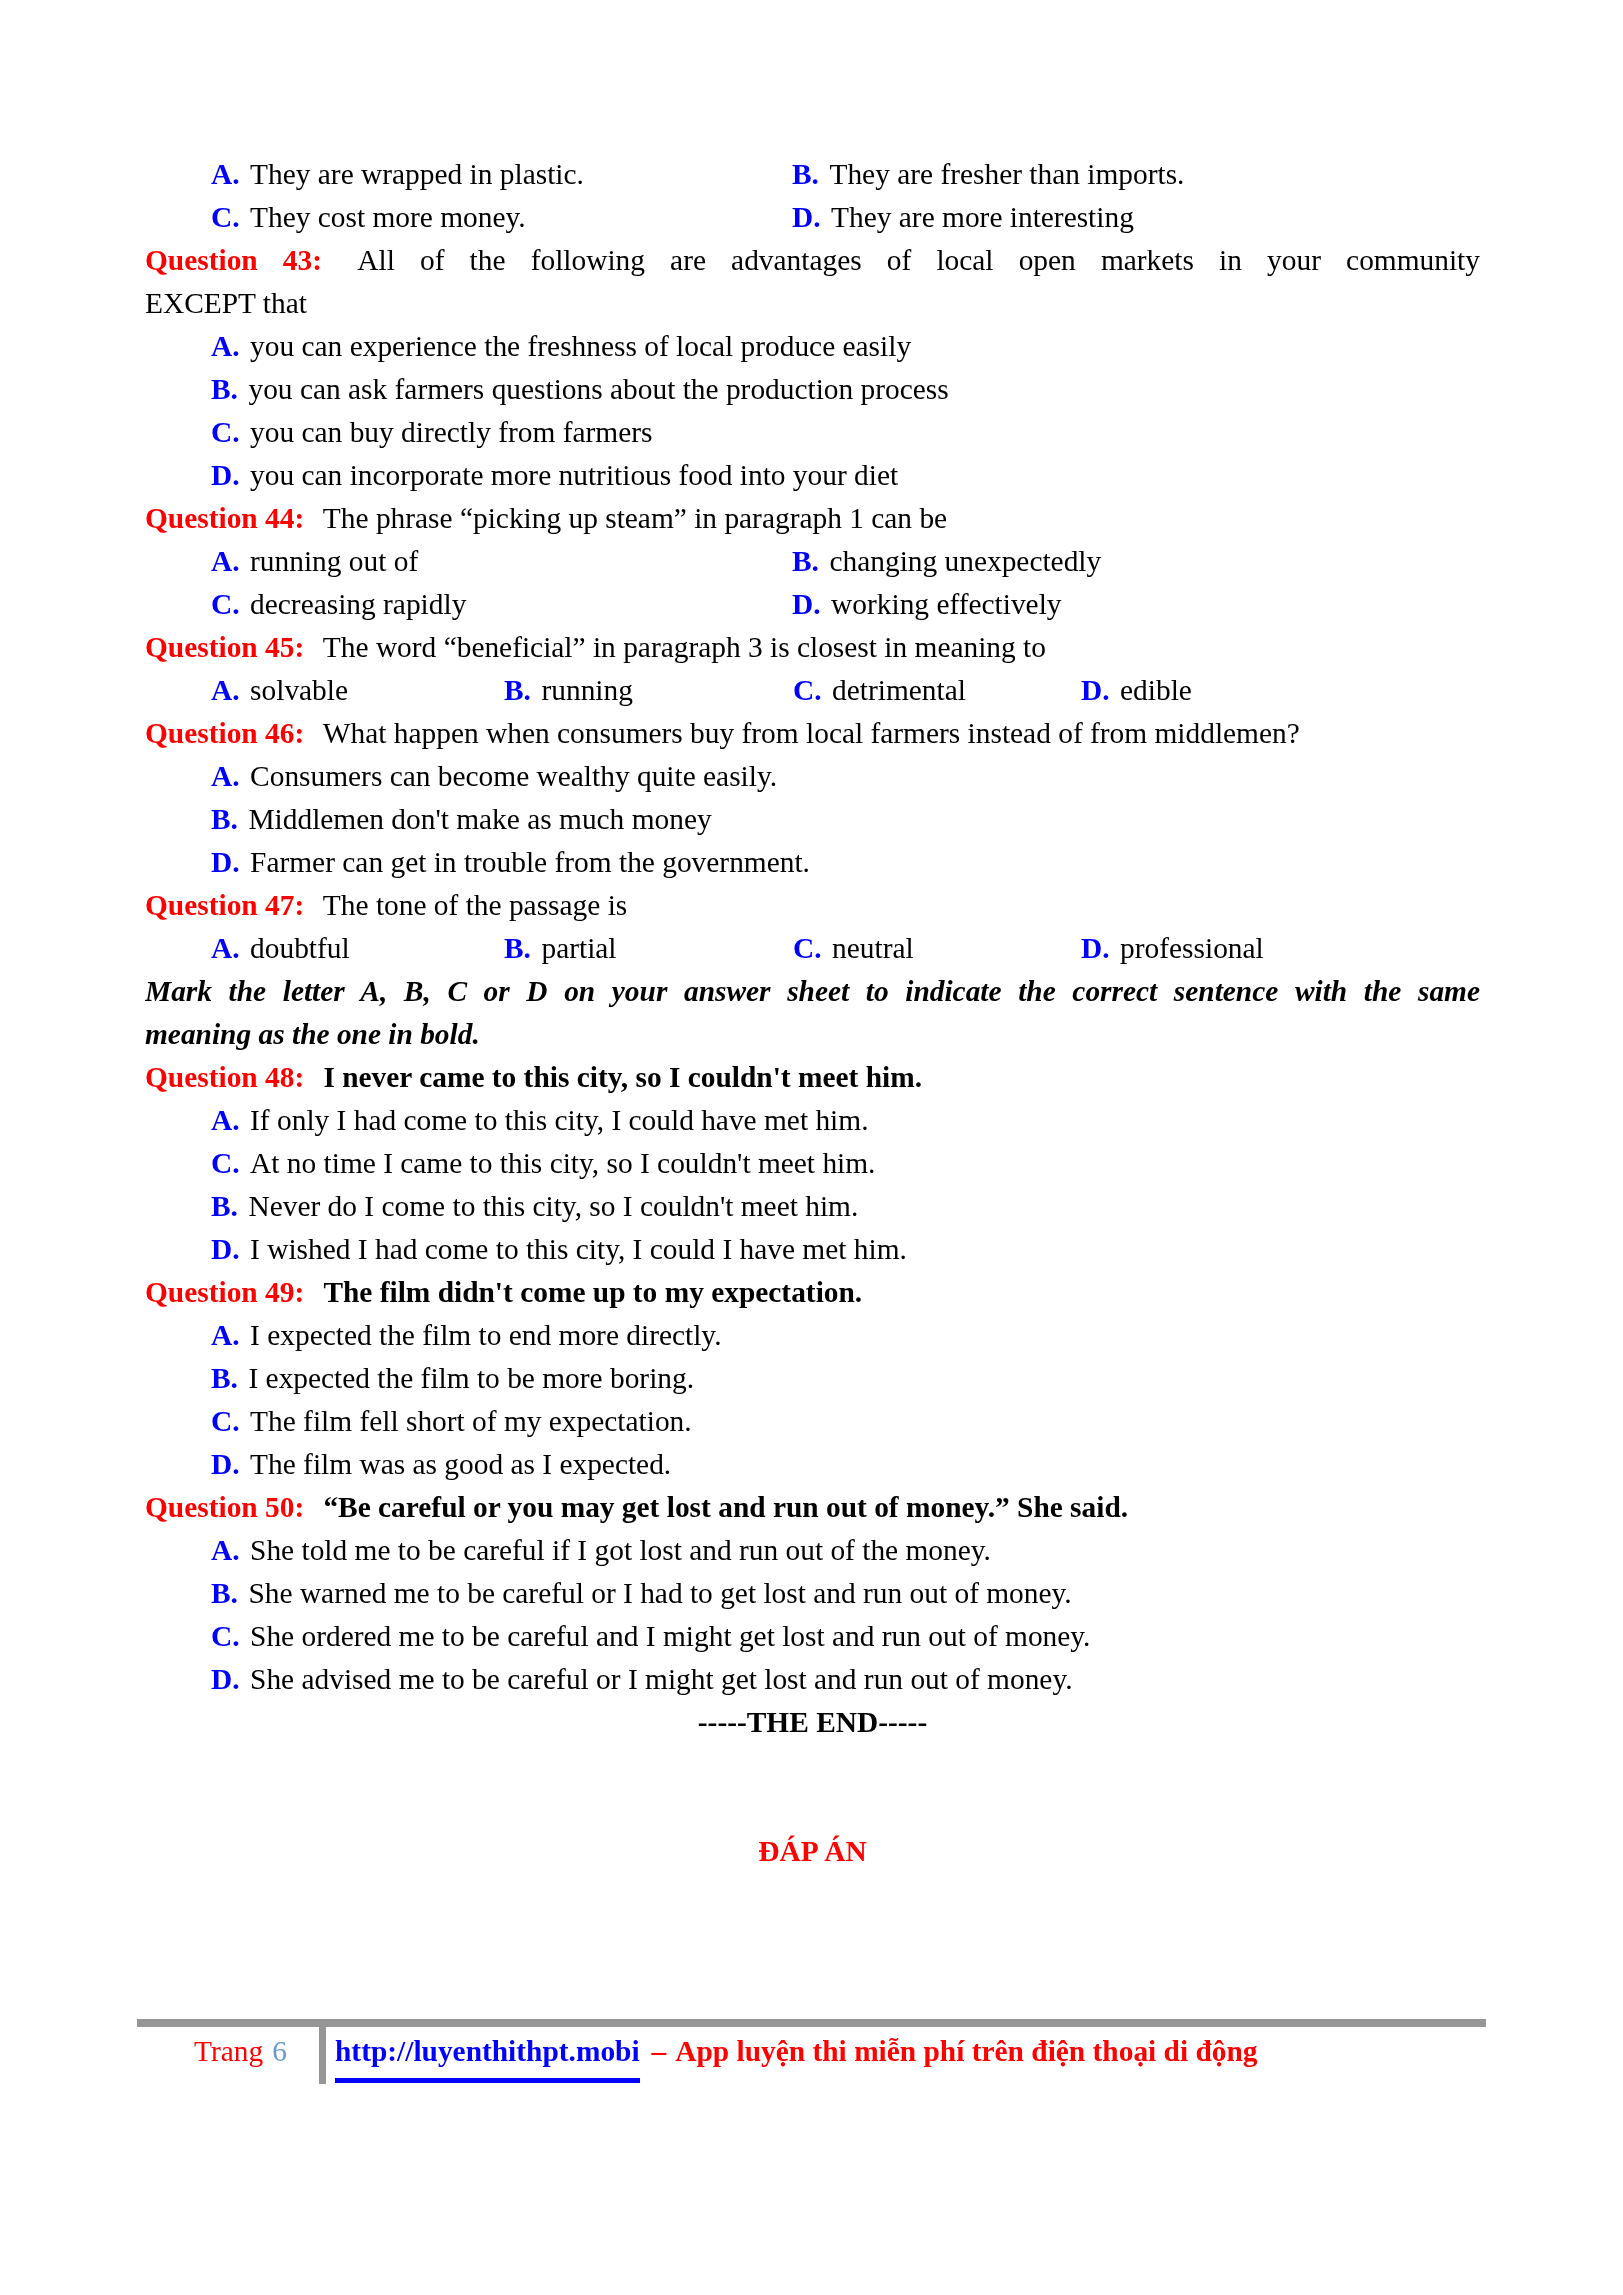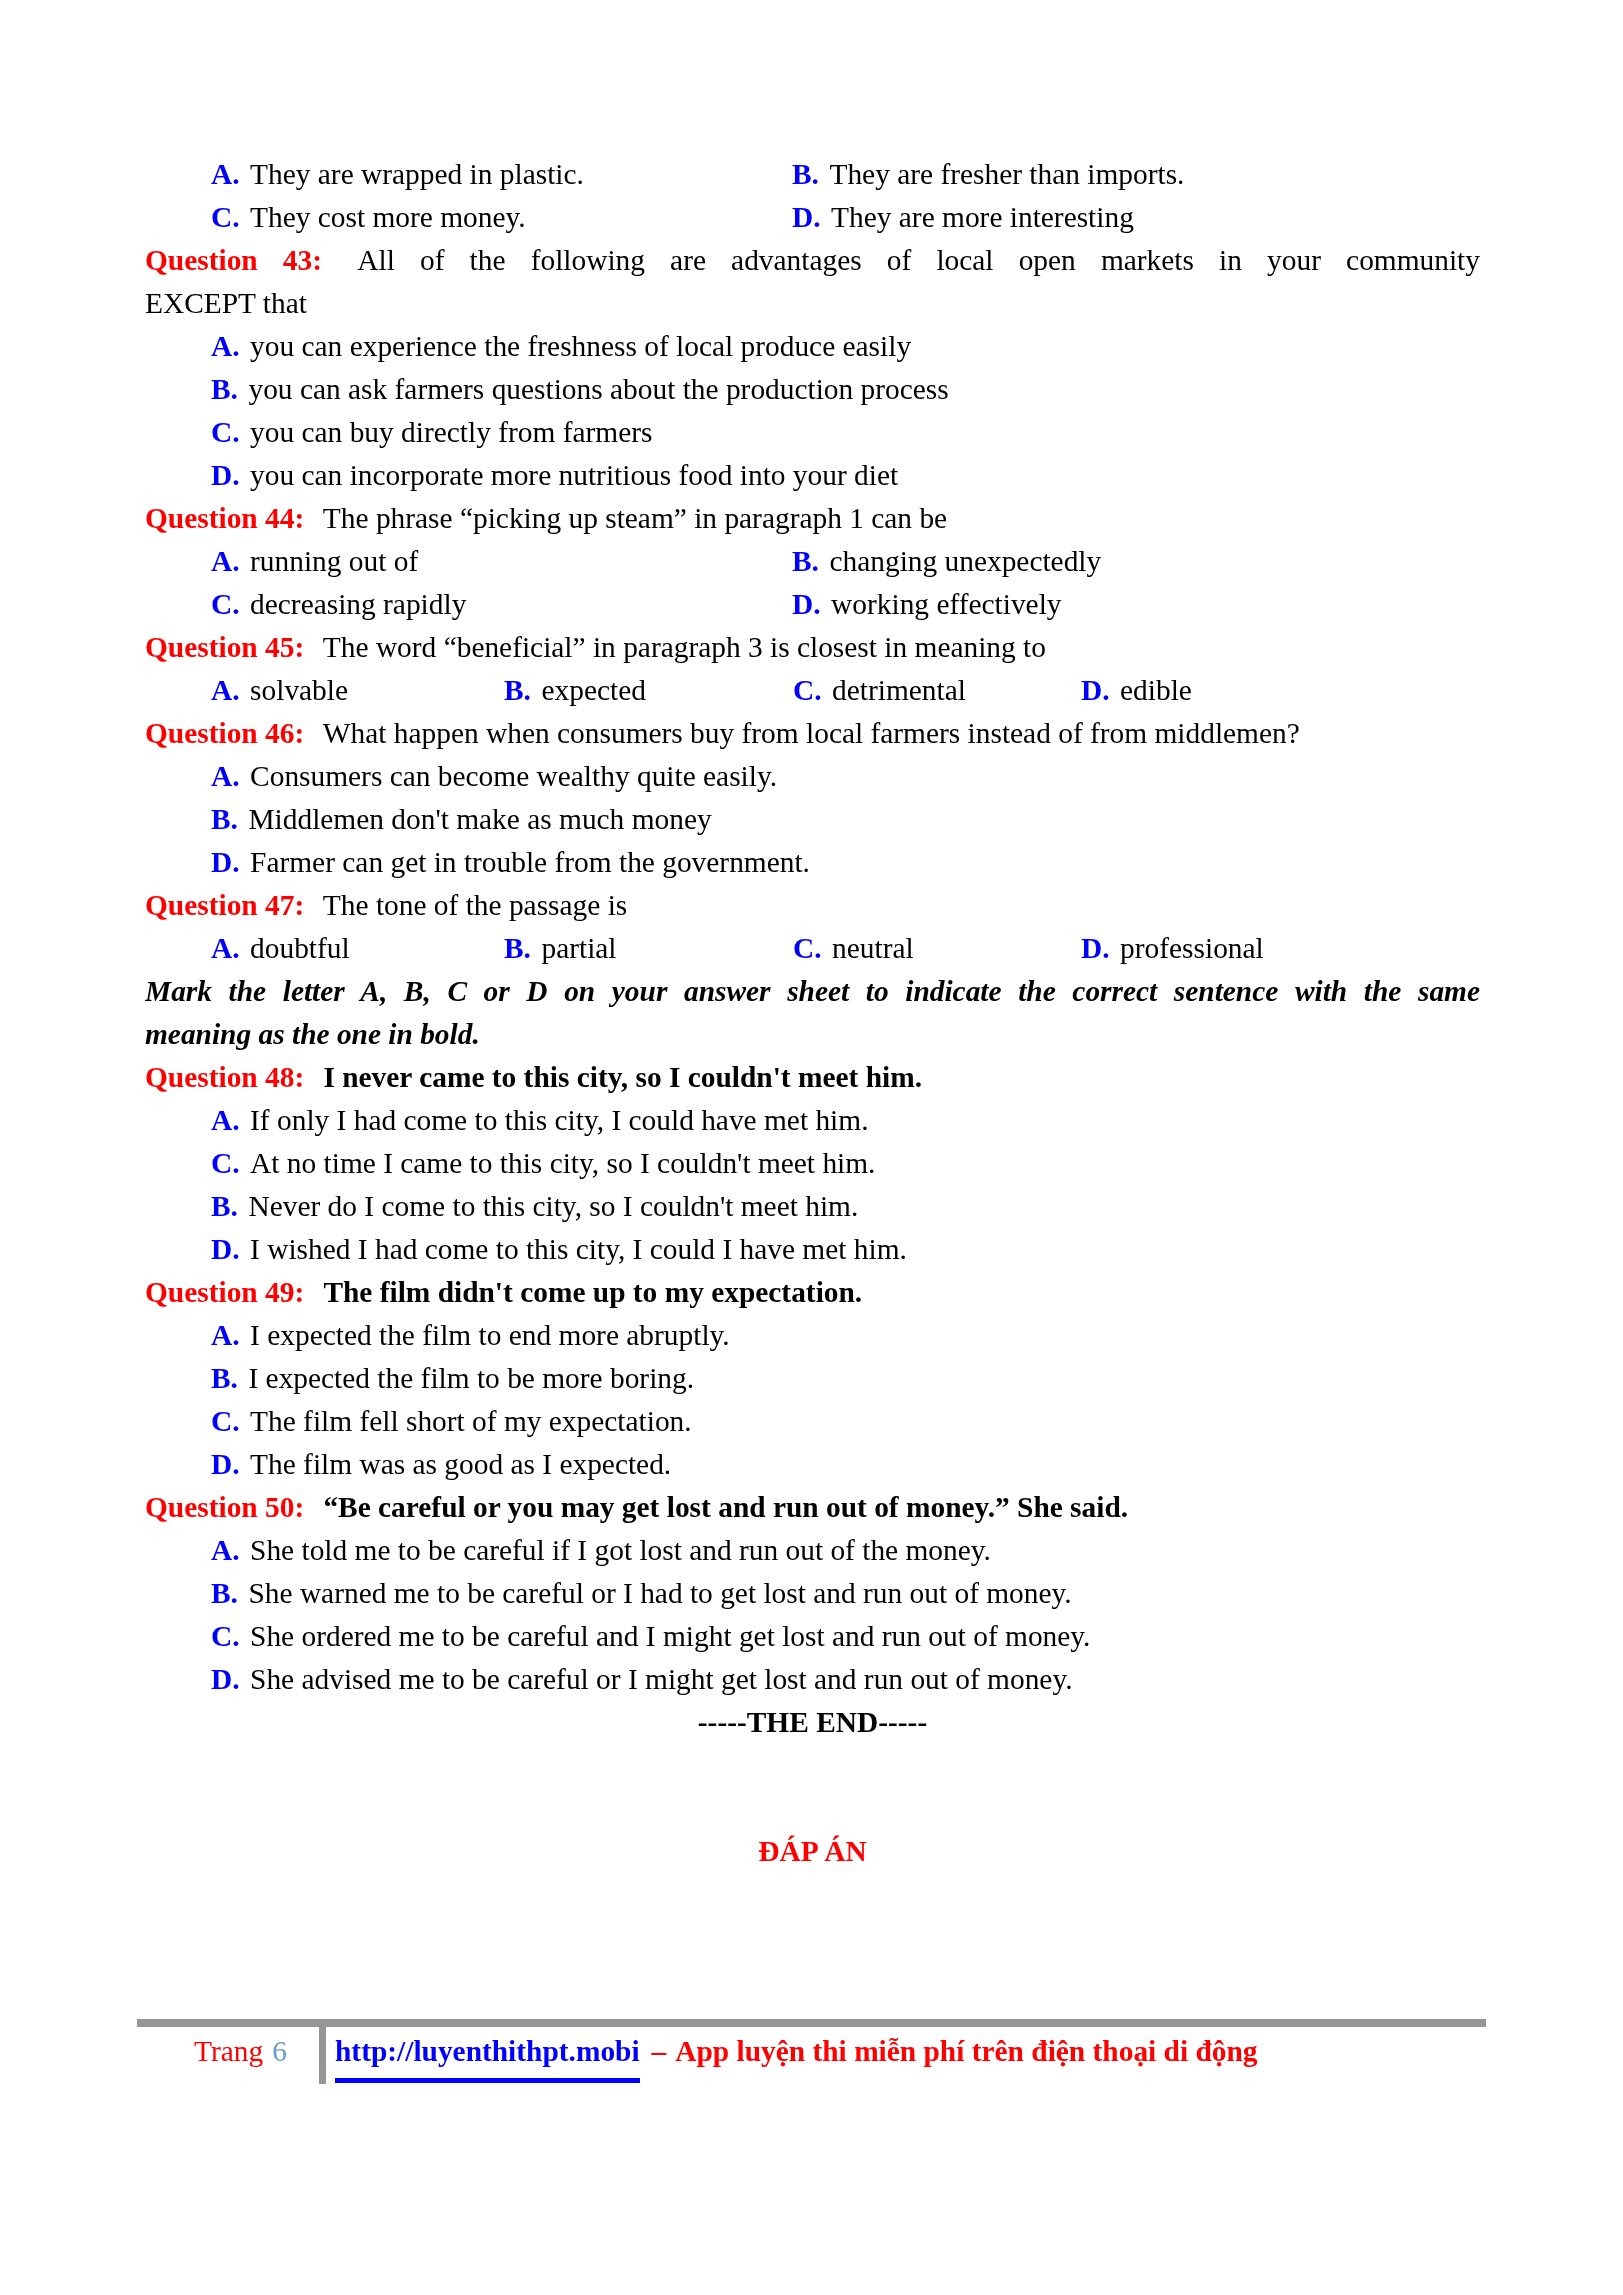--- a/index.html
+++ b/index.html
@@ -76,21 +76,21 @@
       <span class="c1"><span class="letter">C.</span><span>decreasing rapidly</span></span>
       <span class="c2"><span class="letter">D.</span><span>working effectively</span></span>
     </div>
 
     <div class="line">
       <span class="qlabel">Question 45:</span>
       <span>The word “beneficial” in paragraph 3 is closest in meaning to</span>
     </div>
     <div class="line">
       <span class="c1"><span class="letter">A.</span><span>solvable</span></span>
-      <span class="f2"><span class="letter">B.</span><span>expected</span></span>
+      <span class="f2"><span class="letter">B.</span><span>running</span></span>
       <span class="f3"><span class="letter">C.</span><span>detrimental</span></span>
       <span class="f4"><span class="letter">D.</span><span>edible</span></span>
     </div>
 
     <div class="line">
       <span class="qlabel">Question 46:</span>
       <span>What happen when consumers buy from local farmers instead of from middlemen?</span>
     </div>
     <div class="line">
       <span class="c1"><span class="letter">A.</span><span>Consumers can become wealthy quite easily.</span></span>
@@ -135,21 +135,21 @@
     </div>
     <div class="line">
       <span class="c1"><span class="letter">D.</span><span>I wished I had come to this city, I could I have met him.</span></span>
     </div>
 
     <div class="line">
       <span class="qlabel">Question 49:</span>
       <span class="bold">The film didn't come up to my expectation.</span>
     </div>
     <div class="line">
-      <span class="c1"><span class="letter">A.</span><span>I expected the film to end more abruptly.</span></span>
+      <span class="c1"><span class="letter">A.</span><span>I expected the film to end more directly.</span></span>
     </div>
     <div class="line">
       <span class="c1"><span class="letter">B.</span><span>I expected the film to be more boring.</span></span>
     </div>
     <div class="line">
       <span class="c1"><span class="letter">C.</span><span>The film fell short of my expectation.</span></span>
     </div>
     <div class="line">
       <span class="c1"><span class="letter">D.</span><span>The film was as good as I expected.</span></span>
     </div>

